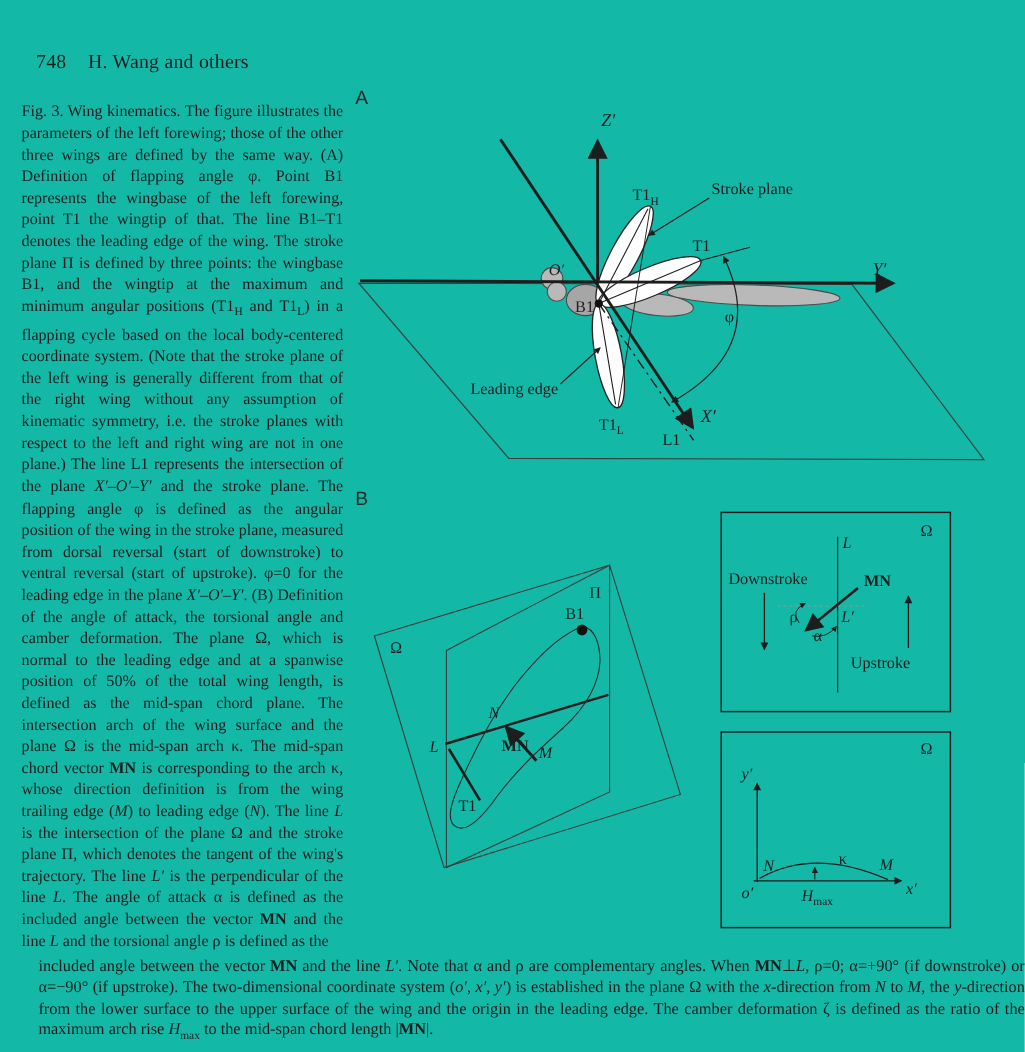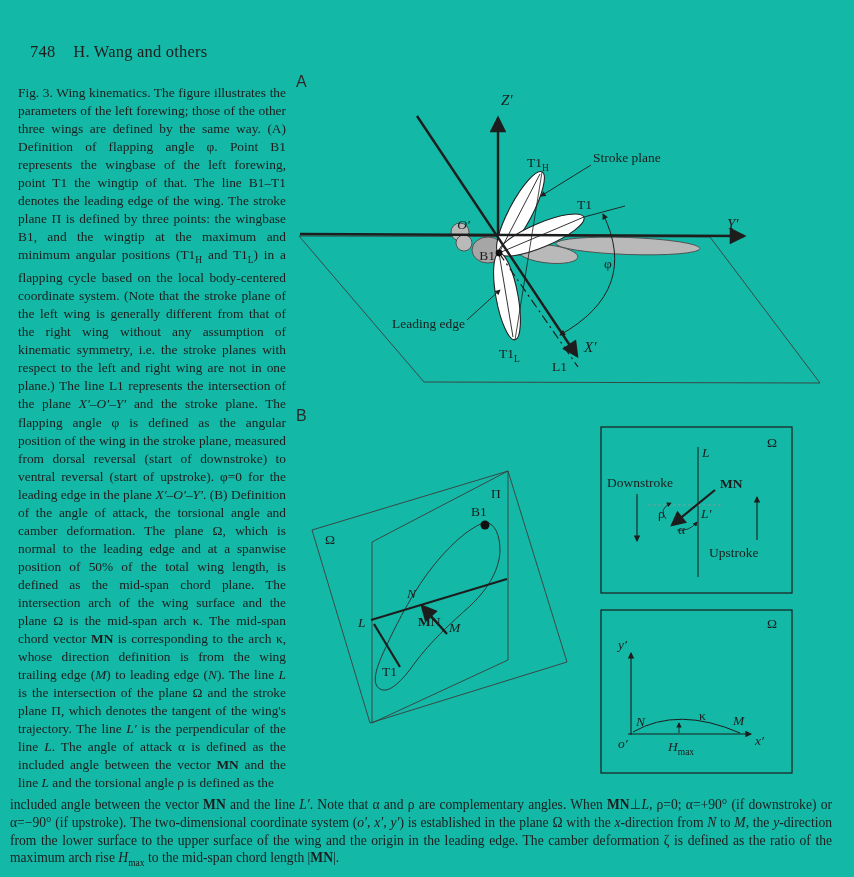--- a/index.html
+++ b/index.html
@@ -2,21 +2,21 @@
 <html><head>
 <meta charset="utf-8">
 <style>
   html,body{margin:0;padding:0;background:#fff;}
   #page{position:relative;width:854px;height:877px;background:#14b8a6;overflow:hidden;
         font-family:"Liberation Serif", serif;color:#1d1d1d;}
   #runhead{position:absolute;left:30px;top:42px;font-size:16.5px;letter-spacing:.2px;}
   #runhead .pgnum{margin-right:18px;}
   #cap-left{position:absolute;left:18px;top:84px;width:268px;font-size:13.4px;
             line-height:18.05px;text-align:justify;}
-  #cap-bottom{position:absolute;left:10px;top:796px;width:822px;font-size:13.6px;
+  #cap-bottom{position:absolute;left:32px;top:796px;width:822px;font-size:13.6px;
               line-height:17.8px;text-align:justify;}
   svg{position:absolute;overflow:visible;}
   #svgA{left:290px;top:60px;}
   #svgB{left:290px;top:405px;}
   .st{font-family:"Liberation Serif",serif;font-size:13.5px;fill:#1d1d1d;}
   .it{font-style:italic;}
   .bd{font-weight:bold;}
   .ax{font-size:15px;font-style:italic;}
   .panel-label{font-family:"Liberation Sans",sans-serif;font-size:16px;fill:#2a2a2a;}
   .ln{stroke:#1d1d1d;fill:none;}

